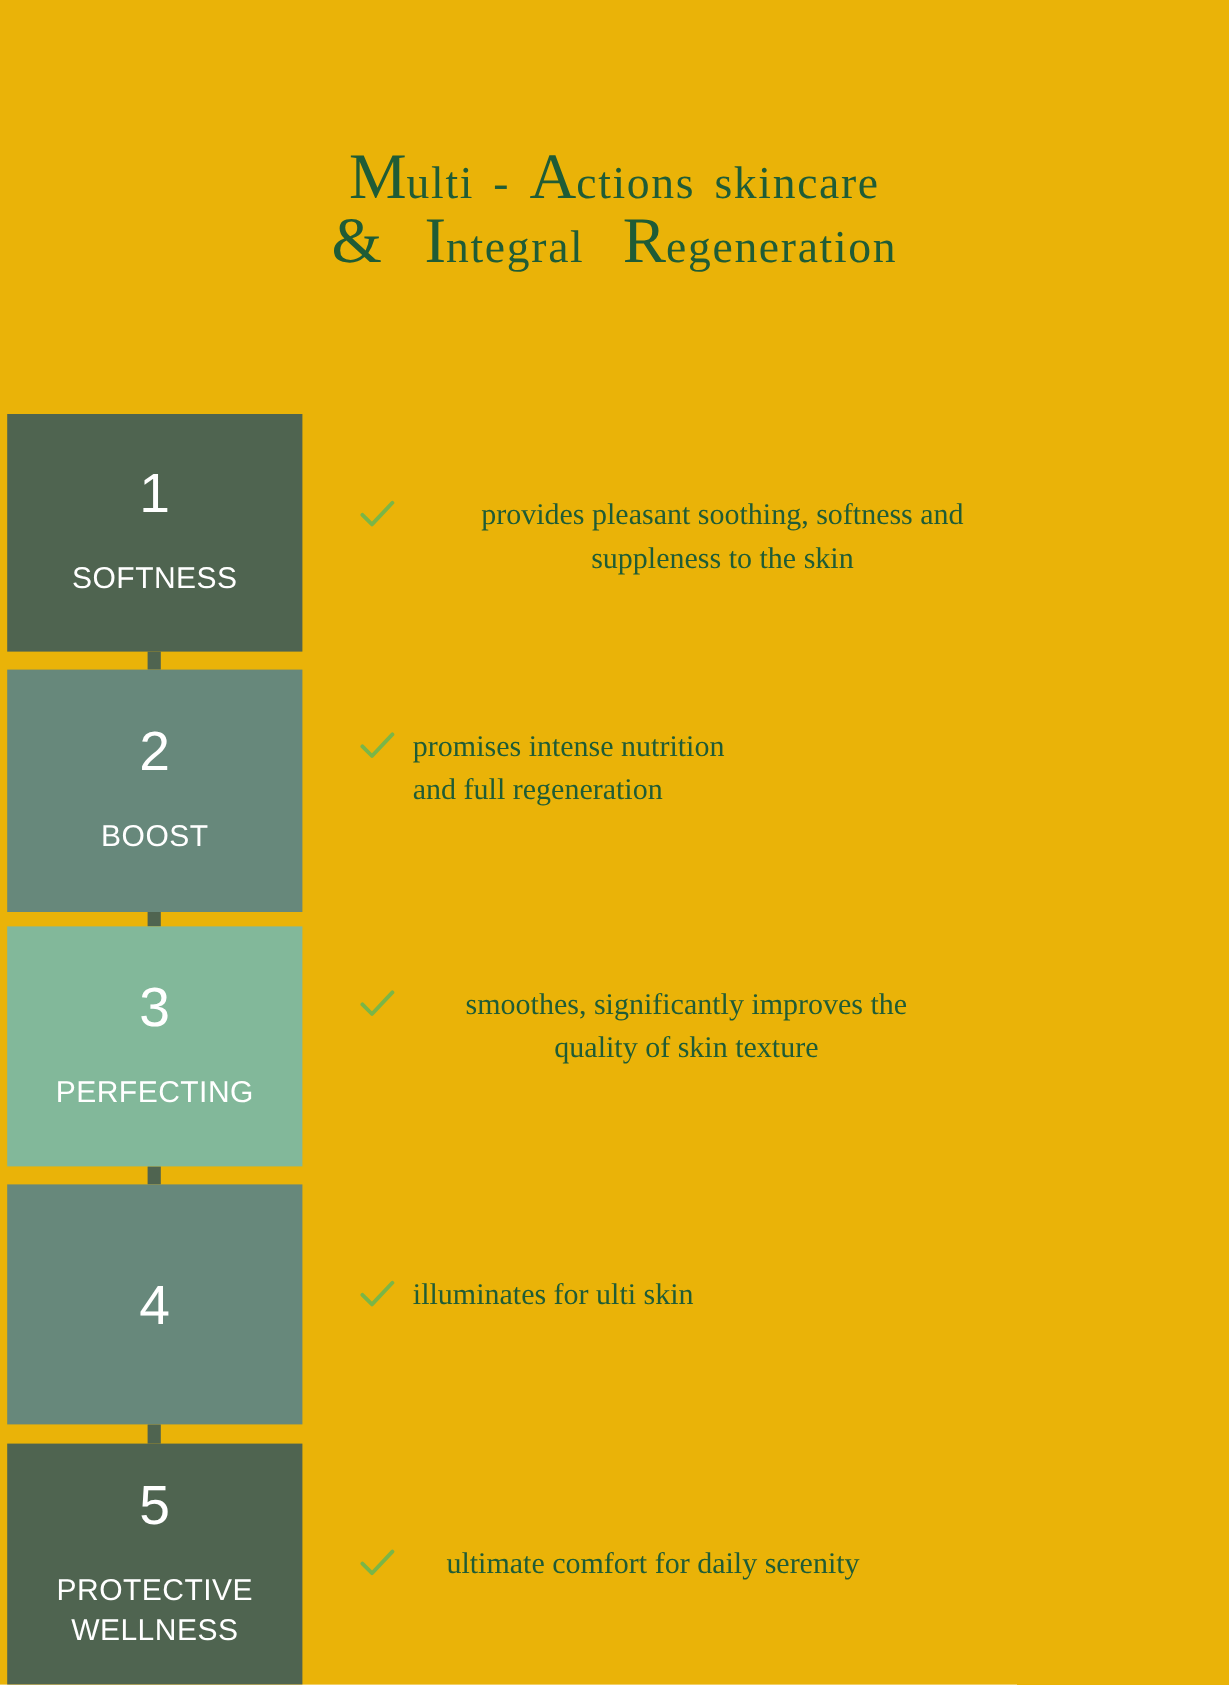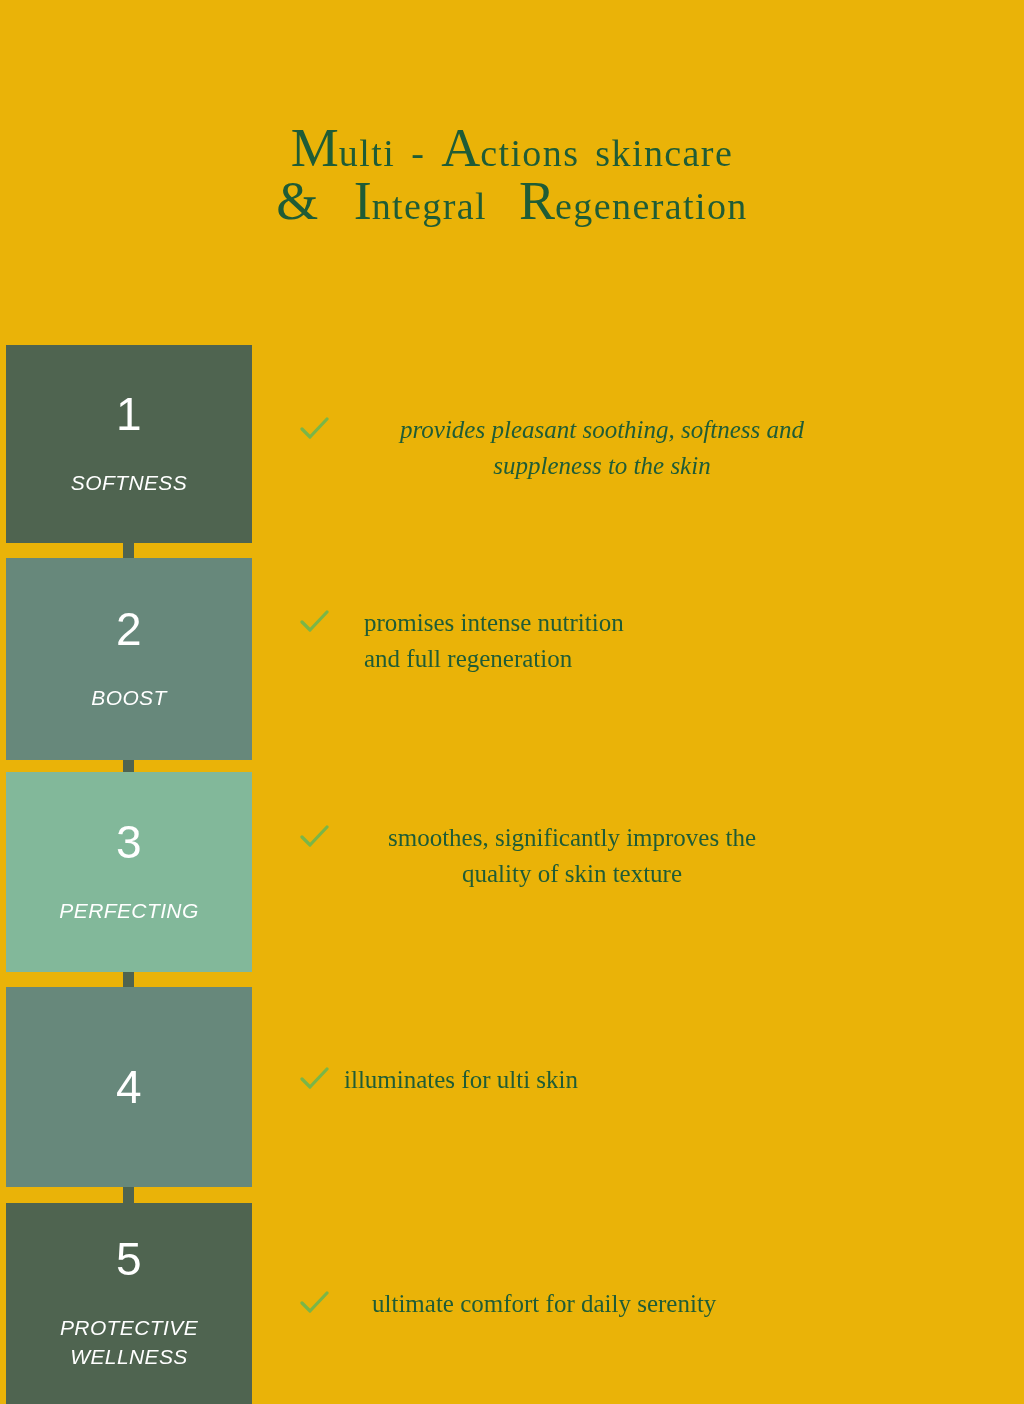--- a/index.html
+++ b/index.html
@@ -86,27 +86,26 @@
     align-items: center;
     justify-content: center;
   }
   .step-num {
     font-size: 46px;
     font-weight: 300;
     line-height: 1;
     letter-spacing: 0.5px;
   }
   .step-label {
-    font-size: 21px;
+    font-size: 25px;
     font-weight: 300;
     line-height: 1.35;
     letter-spacing: 0.4px;
     margin-top: 32px;
     white-space: pre-line;
-    font-style: italic;
   }
   .connector {
     position: absolute;
     left: 123px;
     width: 11px;
     background: #4F6450;
   }
 
   
   #benefits {
@@ -185,24 +184,24 @@
       </div>
     </div>
 
   <div id="benefits">
       <div class="benefit" style="top: 412px; width: 560px;">
         <span class="check">
           <svg width="30" height="26" viewBox="0 0 30 26" xmlns="http://www.w3.org/2000/svg">
             <path d="M2 13 L10 21 L27 3" fill="none" stroke="#7AB648" stroke-width="3.2" stroke-linecap="round" stroke-linejoin="round"></path>
           </svg>
         </span>
-        <div class="benefit-text align-center" style="flex: 1 1 auto; font-style: italic;">provides pleasant soothing, softness and
+        <div class="benefit-text align-center" style="flex: 1 1 auto;">provides pleasant soothing, softness and
 suppleness to the skin</div>
       </div>
-      <div class="benefit" style="top: 605px; width: 560px; gap: 20px;">
+      <div class="benefit" style="top: 605px; width: 560px;">
         <span class="check">
           <svg width="30" height="26" viewBox="0 0 30 26" xmlns="http://www.w3.org/2000/svg">
             <path d="M2 13 L10 21 L27 3" fill="none" stroke="#7AB648" stroke-width="3.2" stroke-linecap="round" stroke-linejoin="round"></path>
           </svg>
         </span>
         <div class="benefit-text align-left" style="flex: 1 1 auto;">promises intense nutrition
                      and full regeneration</div>
       </div>
       <div class="benefit" style="top: 820px; width: 500px;">
         <span class="check">

